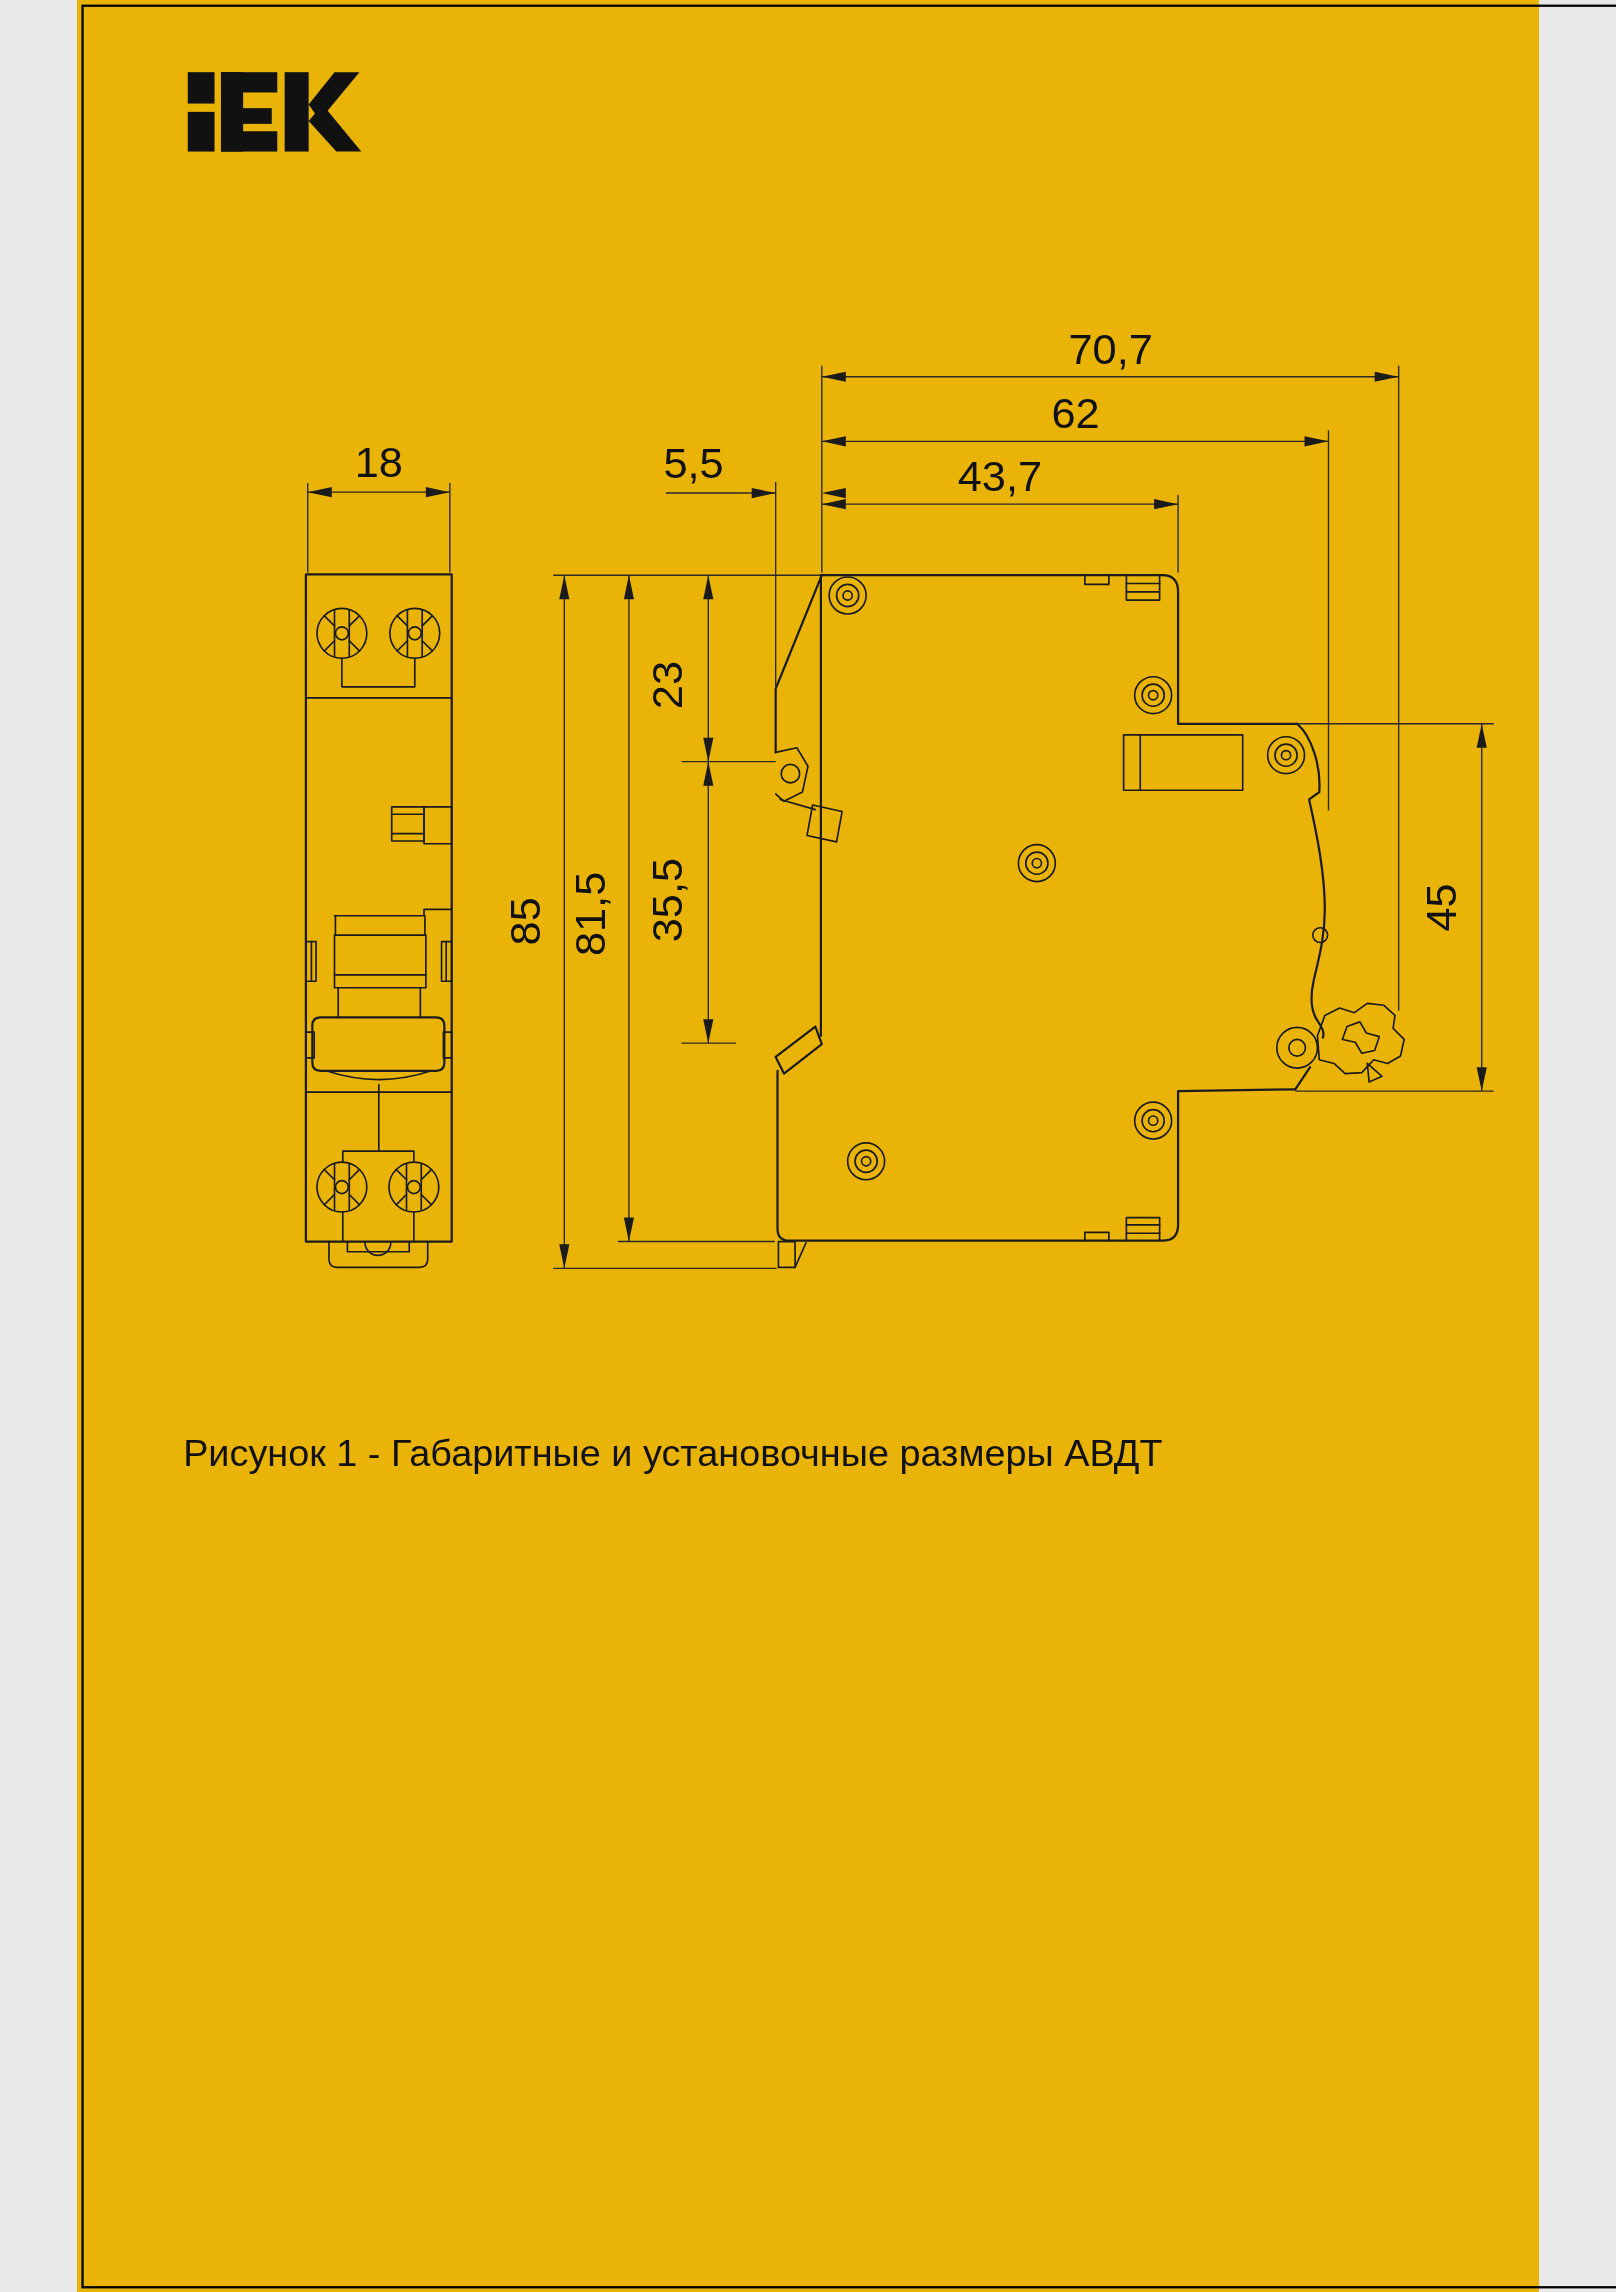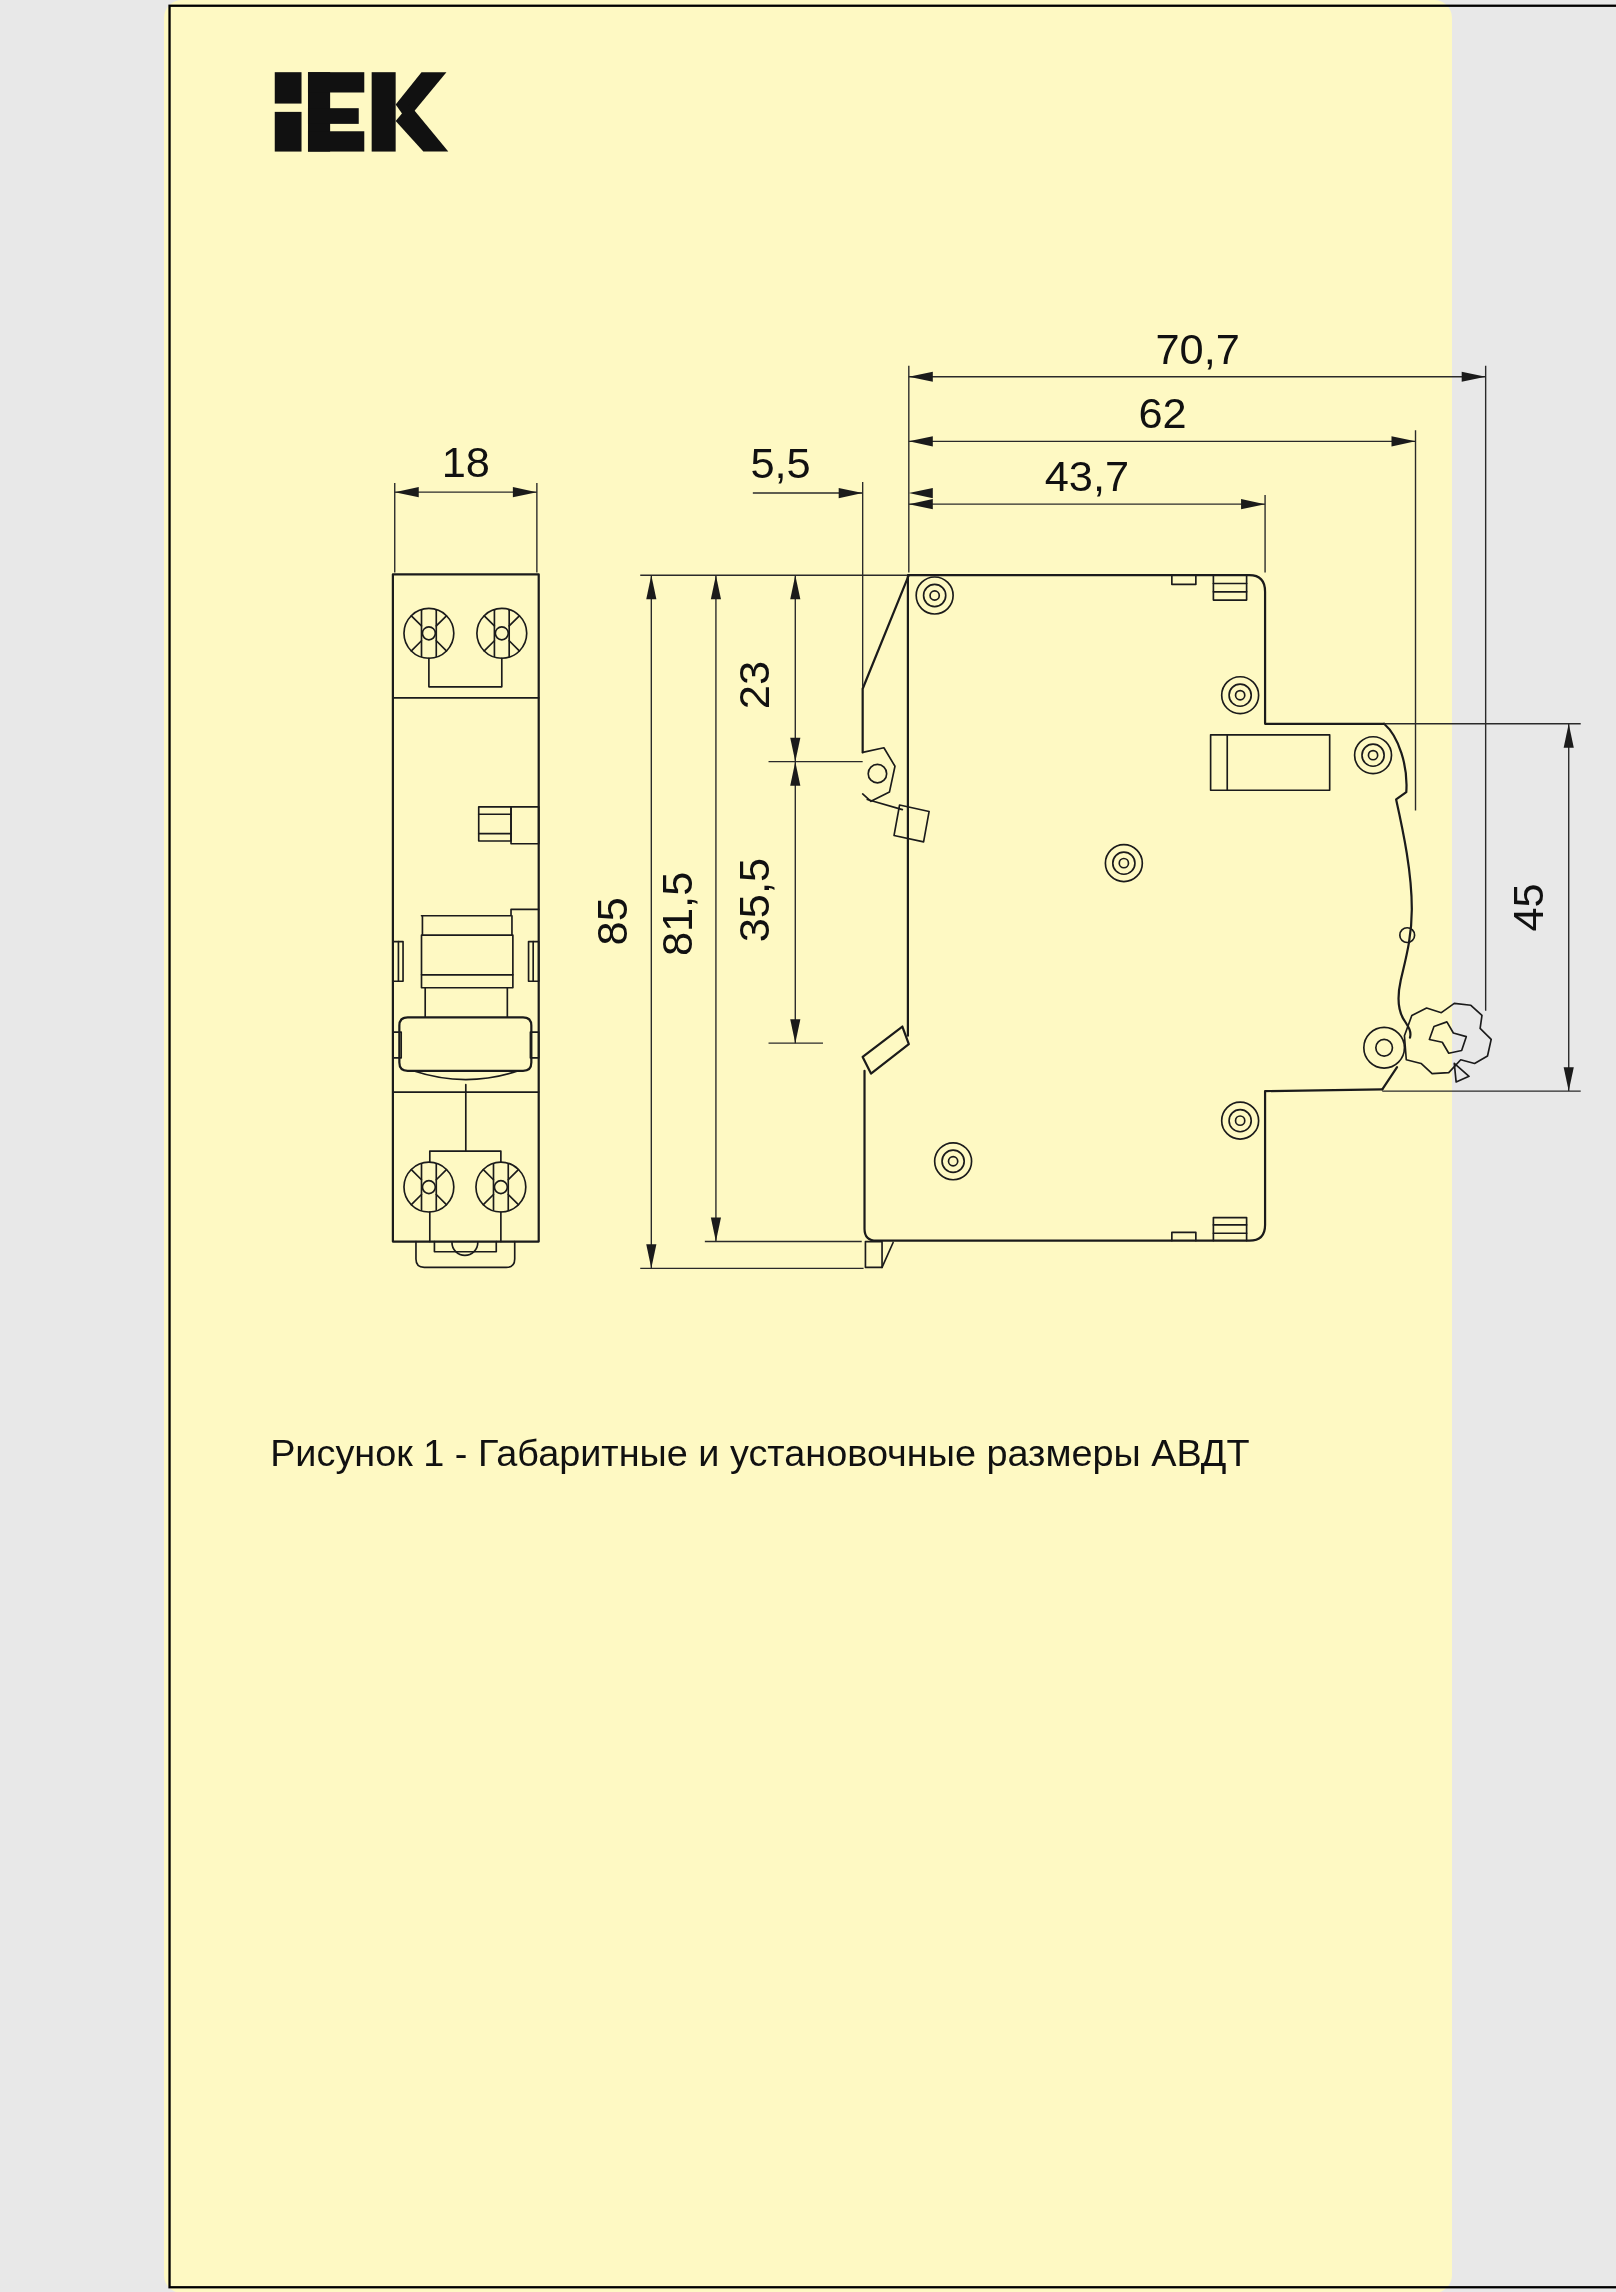--- a/index.html
+++ b/index.html
@@ -1,22 +1,21 @@
 <!DOCTYPE html>
 <html style="font-size:14.8px"><head>
 <meta charset="utf-8">
 <style>
   html,body { margin:0; padding:0; background:#e8e8e8; }
   .page {
     position:relative;
-    width:1288px; height:2293px;
+    width:1462px; height:2293px;
     margin:0 auto;
-    background:#fef9c3;
+    background:#eab308;
     font-family:"Liberation Sans", sans-serif;
-    border-radius:18px;
   }
   svg { position:absolute; left:0; top:0; }
   .outline   { fill:none; stroke:#1b1b1b; stroke-width:2.4; stroke-linejoin:round; stroke-linecap:round; }
   .detail    { fill:none; stroke:#1b1b1b; stroke-width:1.8; stroke-linejoin:round; stroke-linecap:round; }
   .dimline   { fill:none; stroke:#2a2a2a; stroke-width:1.5; }
   .arrow     { fill:#1b1b1b; stroke:none; }
   .dimtext   { fill:#111111; font-size:47px; font-family:"Liberation Sans", sans-serif; }
   .captiontext { fill:#111111; font-size:41px; font-family:"Liberation Sans", sans-serif; }
   .logoshape { fill:#111111; stroke:none; }
 </style>

